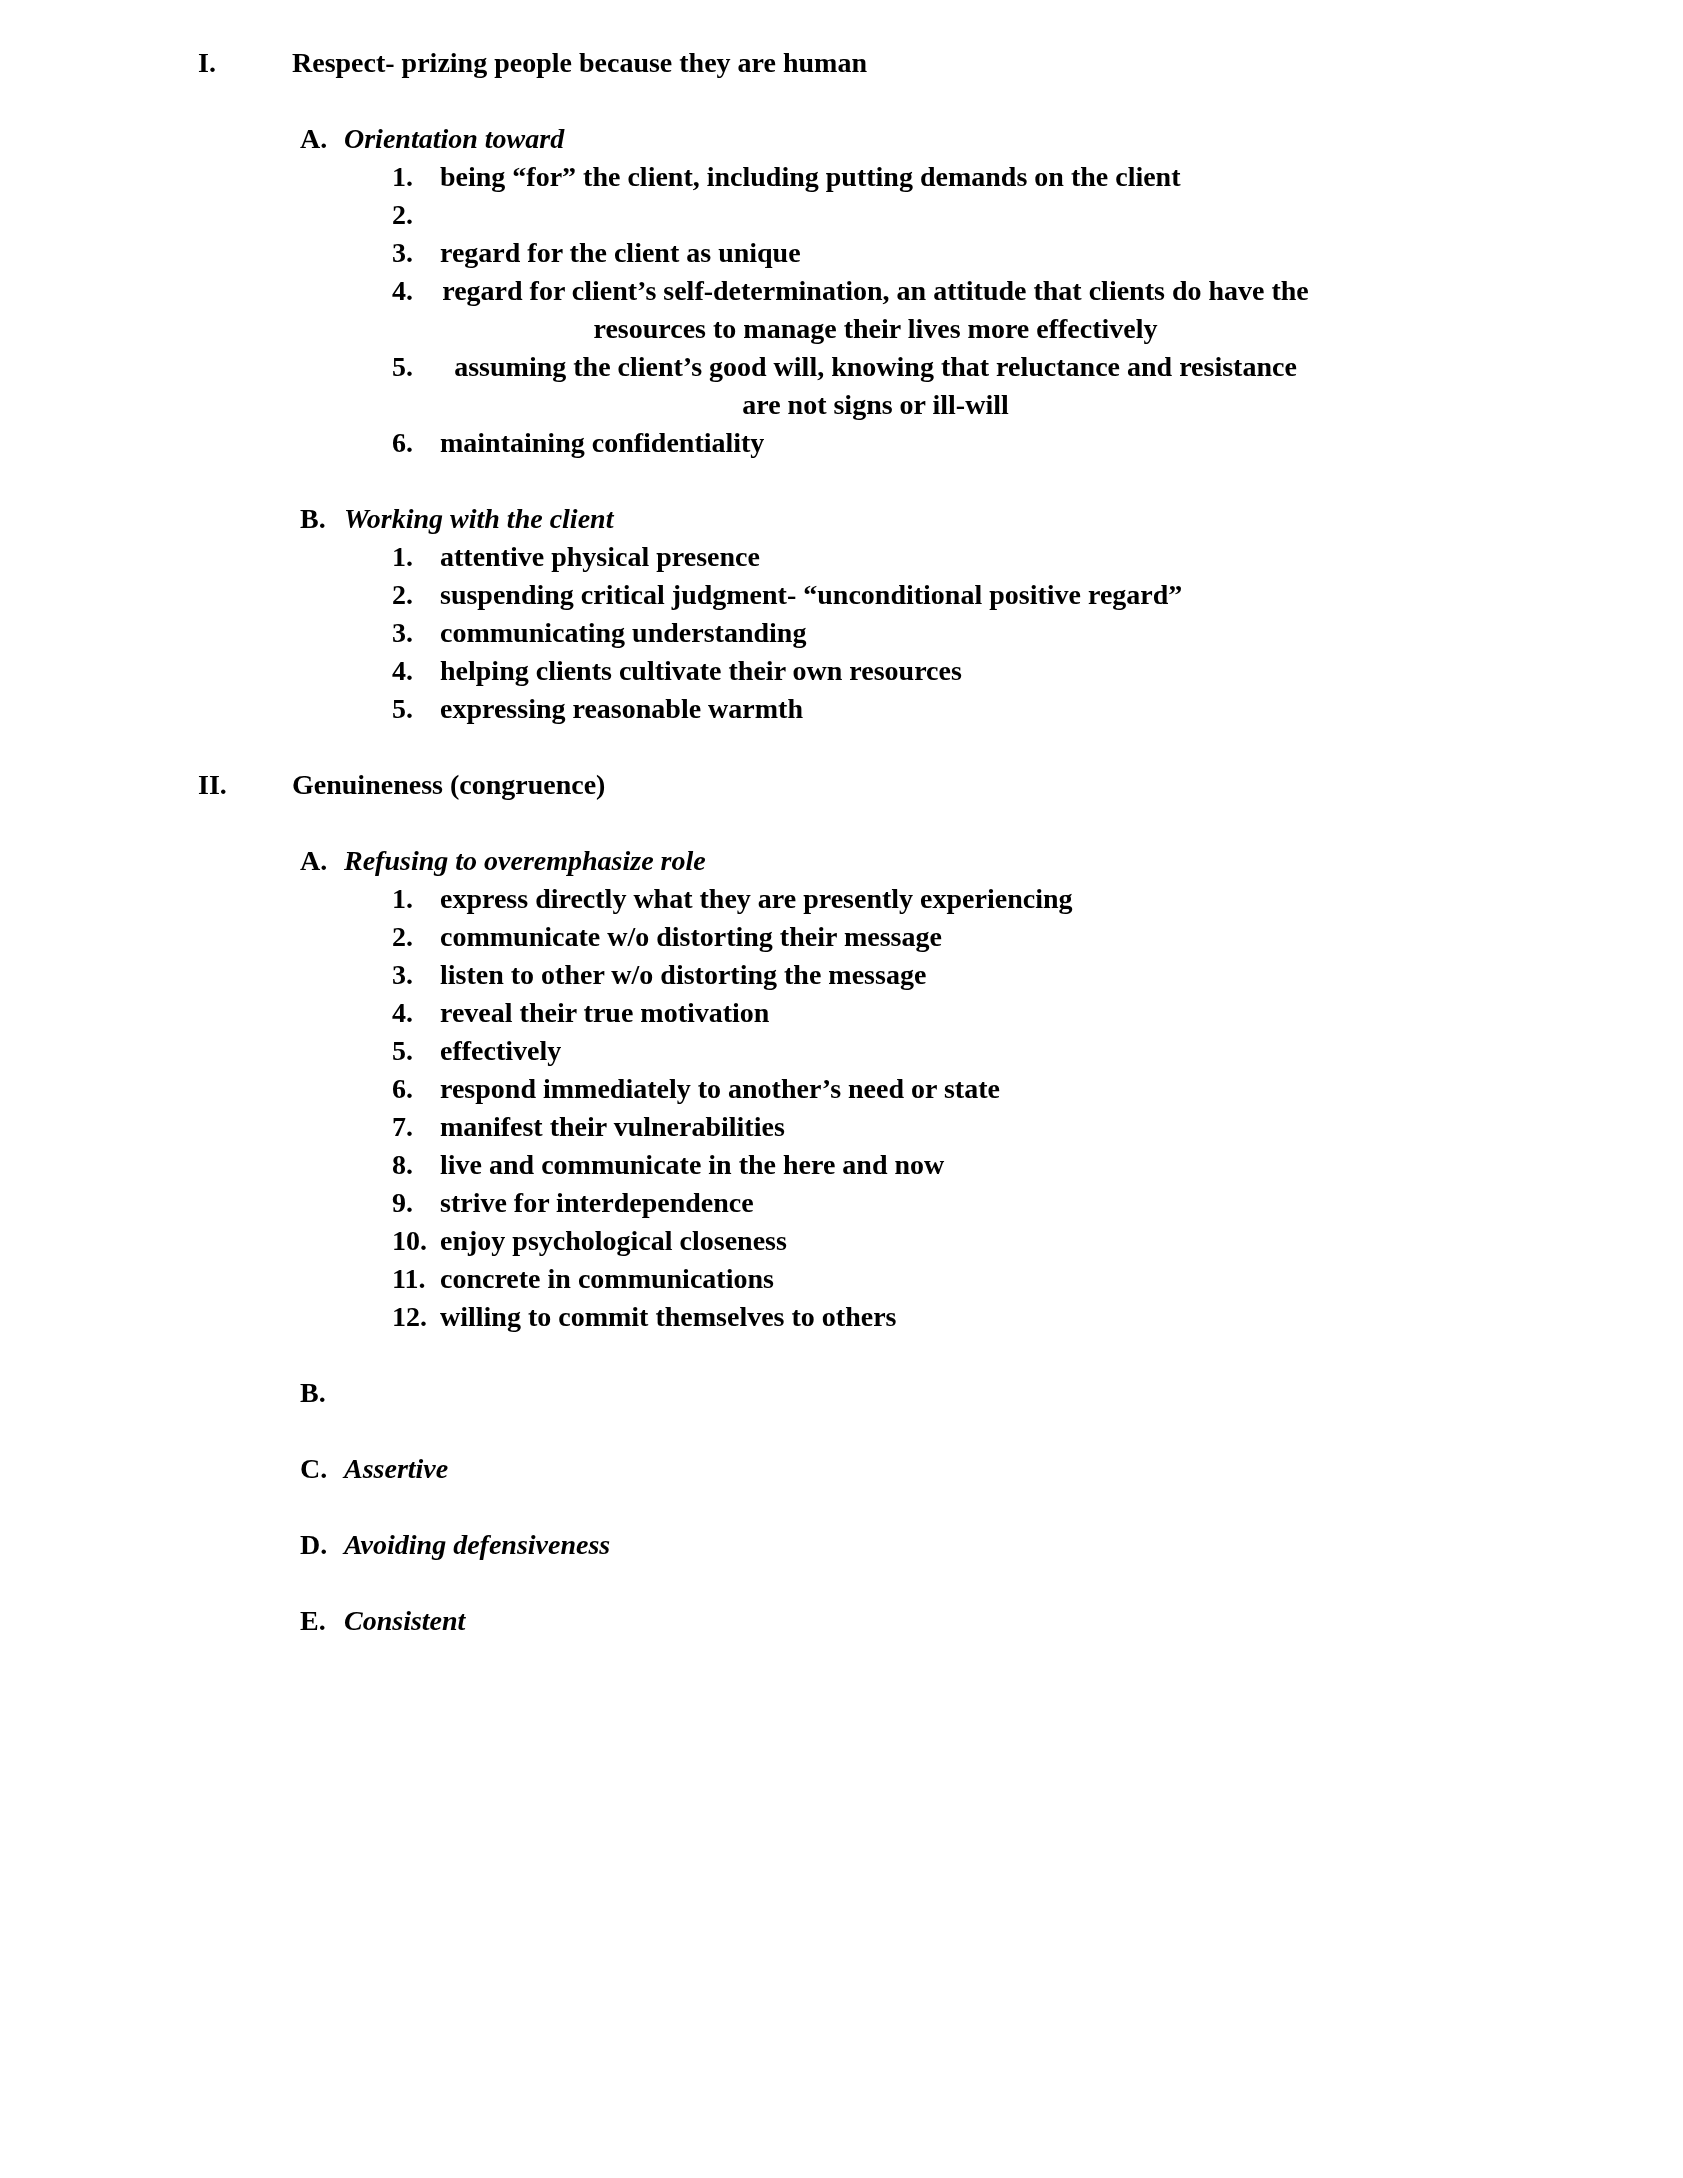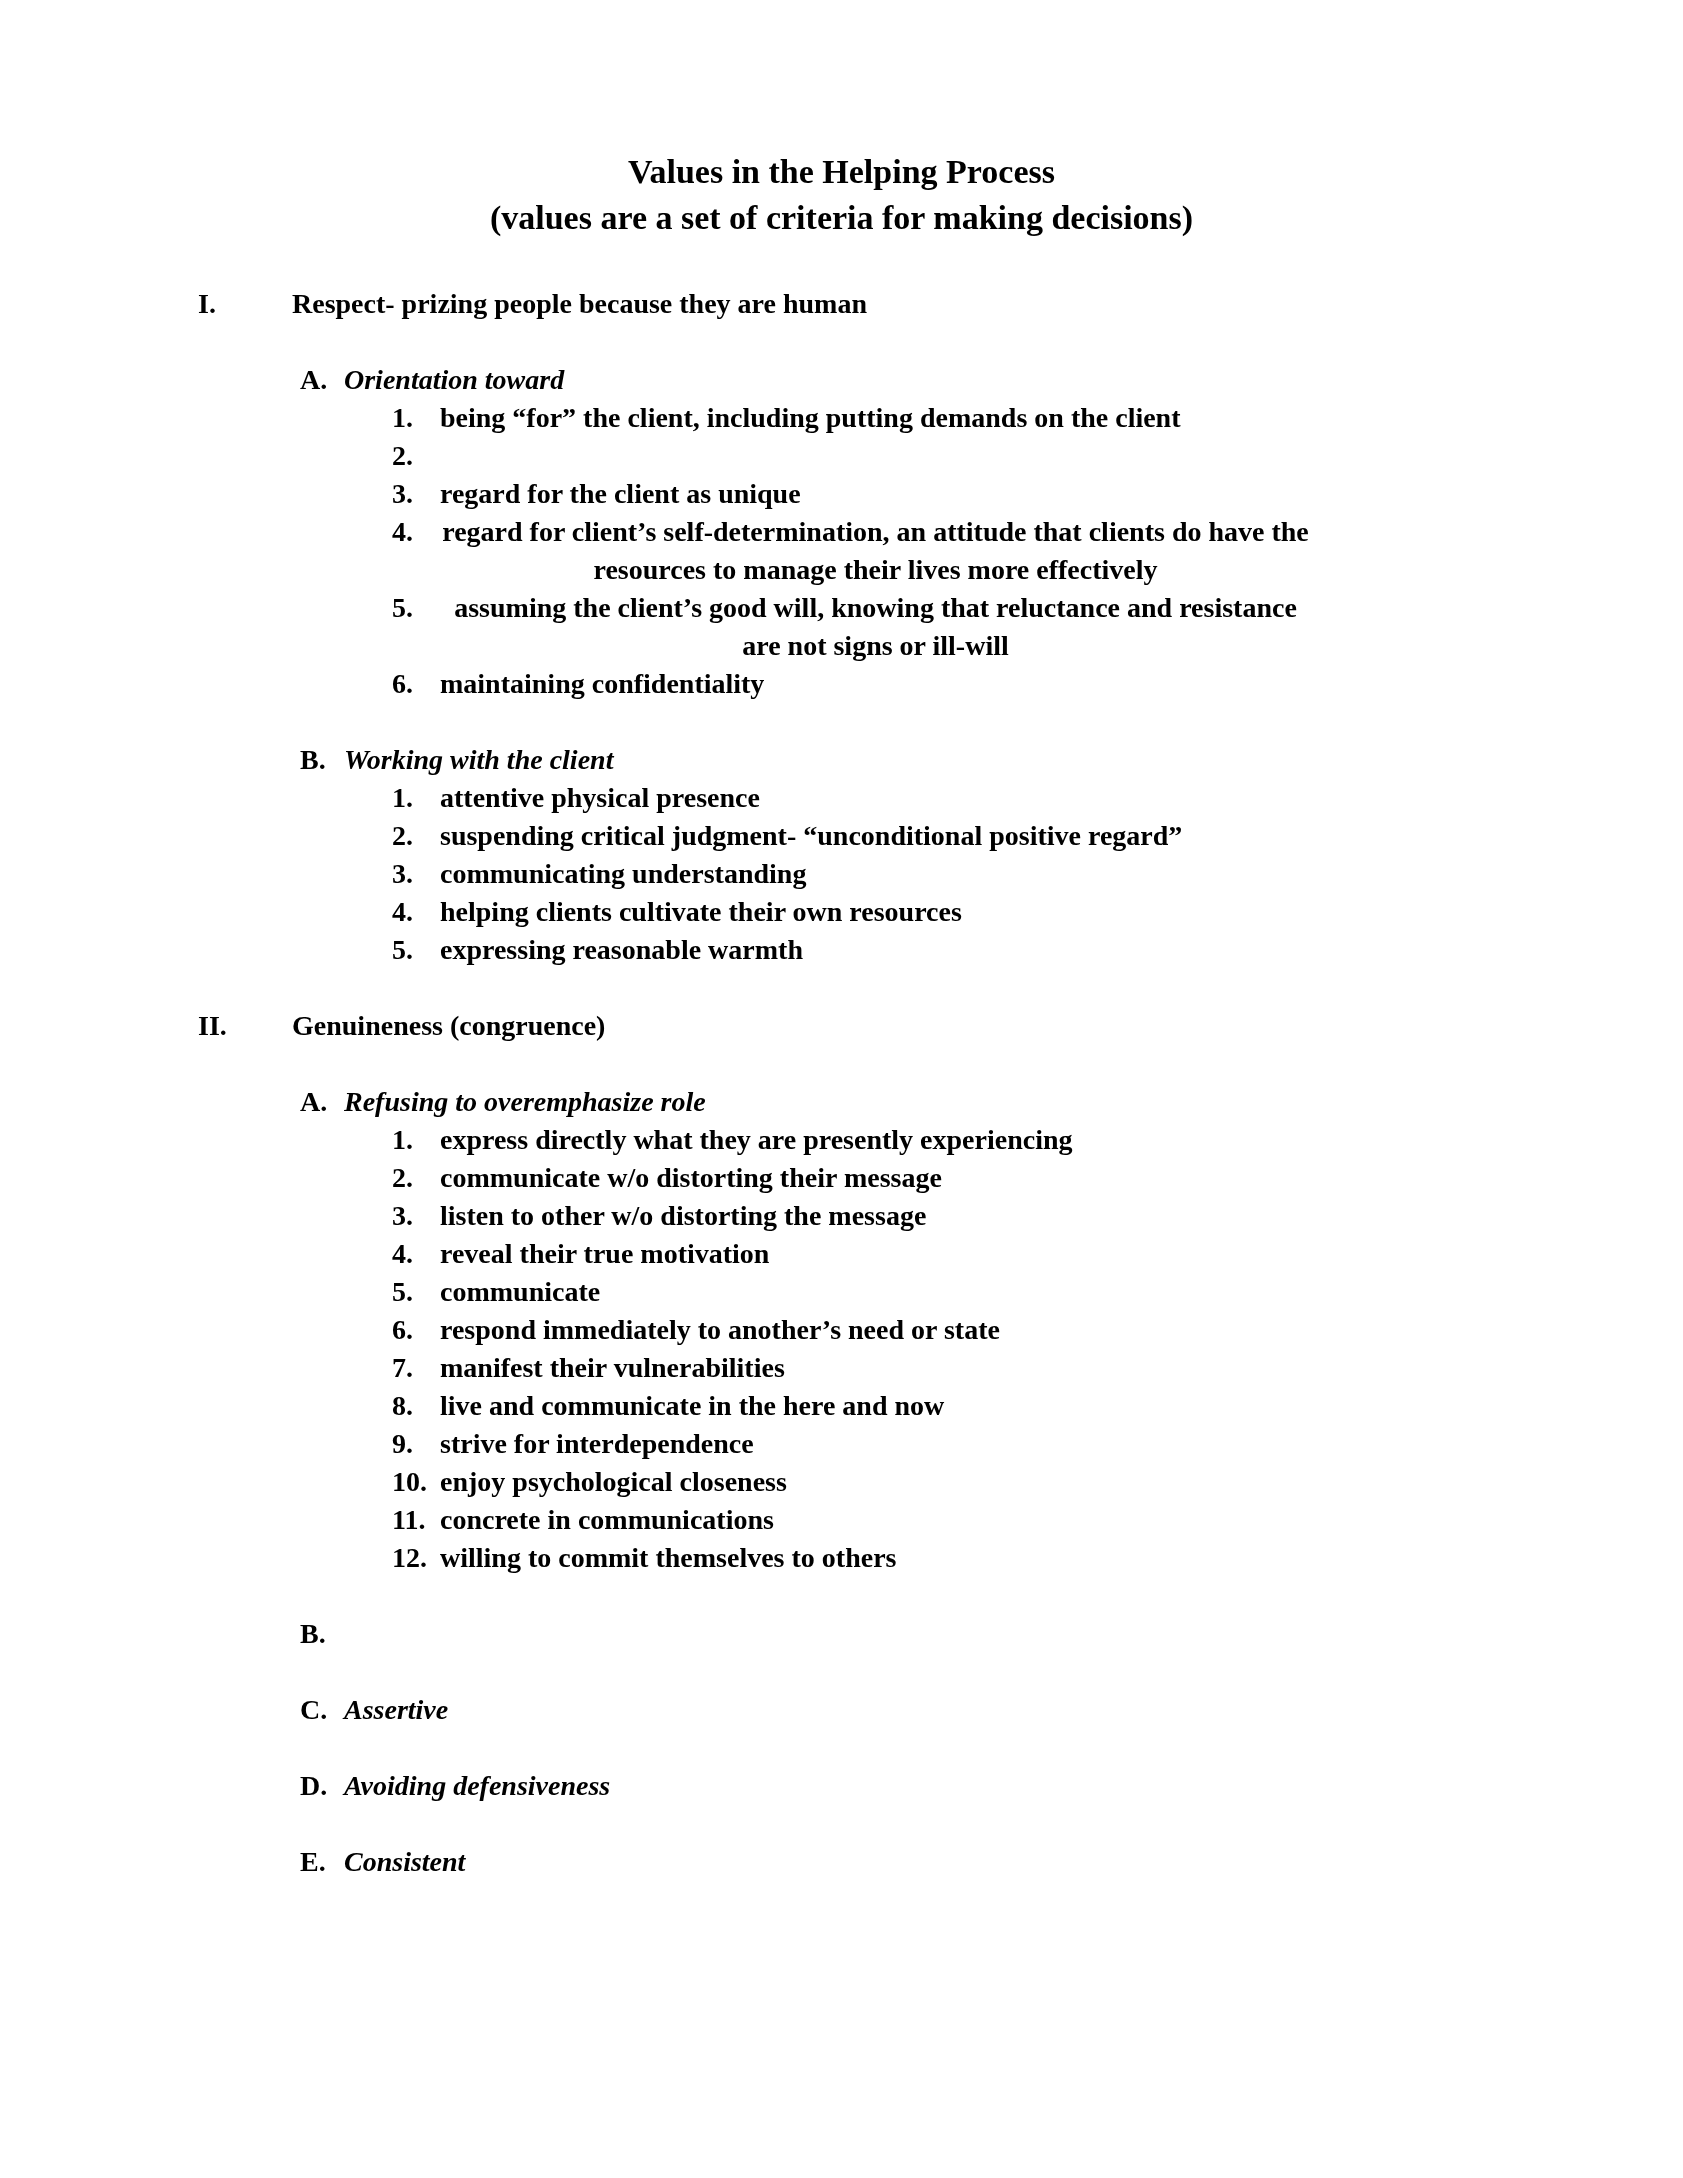--- a/index.html
+++ b/index.html
@@ -69,24 +69,20 @@
   .item-text {
     max-width: 871px;
     text-align: center;
   }
 </style>
 </head>
 <body>
 
 <div class="page">
 
-  <div class="title-block">
-    <div>Values in the Helping Process</div>
-    <div>(values are a set of criteria for making decisions)</div>
-  </div>
 
   <div class="content">
 
     <div class="section-heading first">
       <span class="num-col">I.</span>
       <span class="section-title">Respect- prizing people because they are human</span>
     </div>
 
     <div class="subsection">
       <div class="sub-heading">
@@ -171,21 +167,21 @@
         <div class="item">
           <span class="item-num">3.</span>
           <span class="item-text">listen to other w/o distorting the message</span>
         </div>
         <div class="item">
           <span class="item-num">4.</span>
           <span class="item-text">reveal their true motivation</span>
         </div>
         <div class="item">
           <span class="item-num">5.</span>
-          <span class="item-text">communicate</span>
+          <span class="item-text">effectively</span>
         </div>
         <div class="item">
           <span class="item-num">6.</span>
           <span class="item-text">respond immediately to another’s need or state</span>
         </div>
         <div class="item">
           <span class="item-num">7.</span>
           <span class="item-text">manifest their vulnerabilities</span>
         </div>
         <div class="item">

